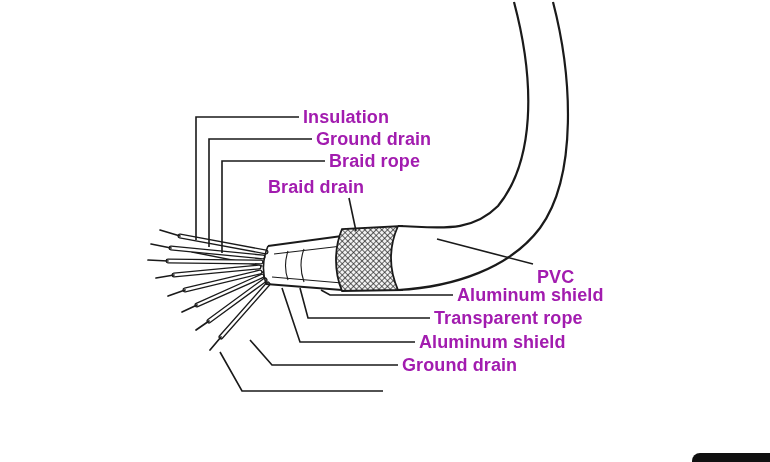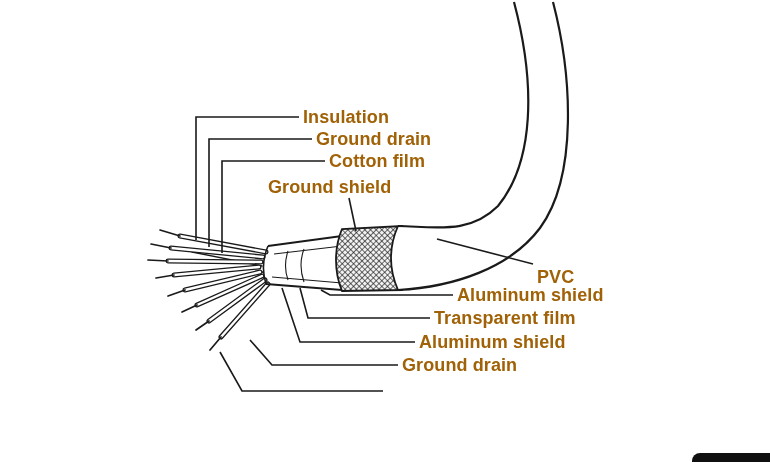--- a/index.html
+++ b/index.html
@@ -8,21 +8,21 @@
     width:770px;height:462px;
     background:#ffffff;
     overflow:hidden;
     font-family:"Liberation Sans", sans-serif;
   }
   .stage svg{position:absolute;left:0;top:0;}
   .lbl{
     position:absolute;
     font-size:18px;
     font-weight:700;
-    color:#a16207;
+    color:#a21caf;
     line-height:22px;
     white-space:nowrap;
     letter-spacing:.1px;
   }
   .crop-mark{
     position:absolute;
     right:0;bottom:0;
     width:78px;height:9px;
     background:#101010;
     border-top-left-radius:8px;
@@ -115,29 +115,29 @@
       <polyline points="415,342 300,342 282,288"></polyline>
       <polyline points="398,365 272,365 250,340"></polyline>
       <polyline points="383,391 242,391 220,352"></polyline>
     </g>
   </svg>
 
   <div class="lbl" style="left:303px;top:106px">Insulation</div>
 
   <div class="lbl" style="left:316px;top:128px">Ground drain</div>
 
-  <div class="lbl" style="left:329px;top:150px">Cotton film</div>
+  <div class="lbl" style="left:329px;top:150px">Braid rope</div>
 
-  <div class="lbl" style="left:268px;top:176px">Ground shield</div>
+  <div class="lbl" style="left:268px;top:176px">Braid drain</div>
 
   <div class="lbl" style="left:537px;top:266px">PVC</div>
 
   <div class="lbl" style="left:457px;top:284px">Aluminum shield</div>
 
-  <div class="lbl" style="left:434px;top:307px">Transparent film</div>
+  <div class="lbl" style="left:434px;top:307px">Transparent rope</div>
 
   <div class="lbl" style="left:419px;top:331px">Aluminum shield</div>
 
   <div class="lbl" style="left:402px;top:354px">Ground drain</div>
 
 
   <div class="crop-mark"></div>
 </div>
 
 </body></html>

